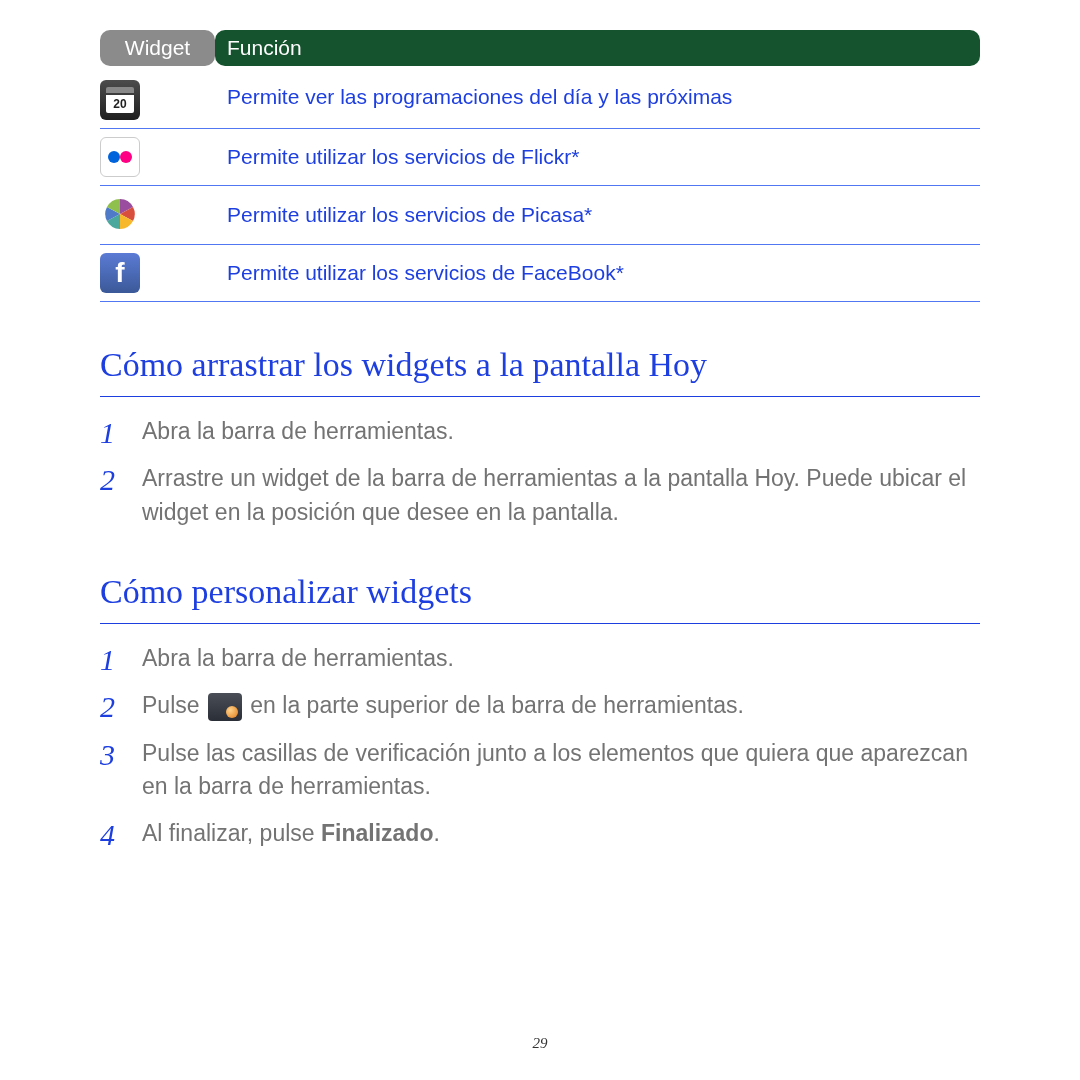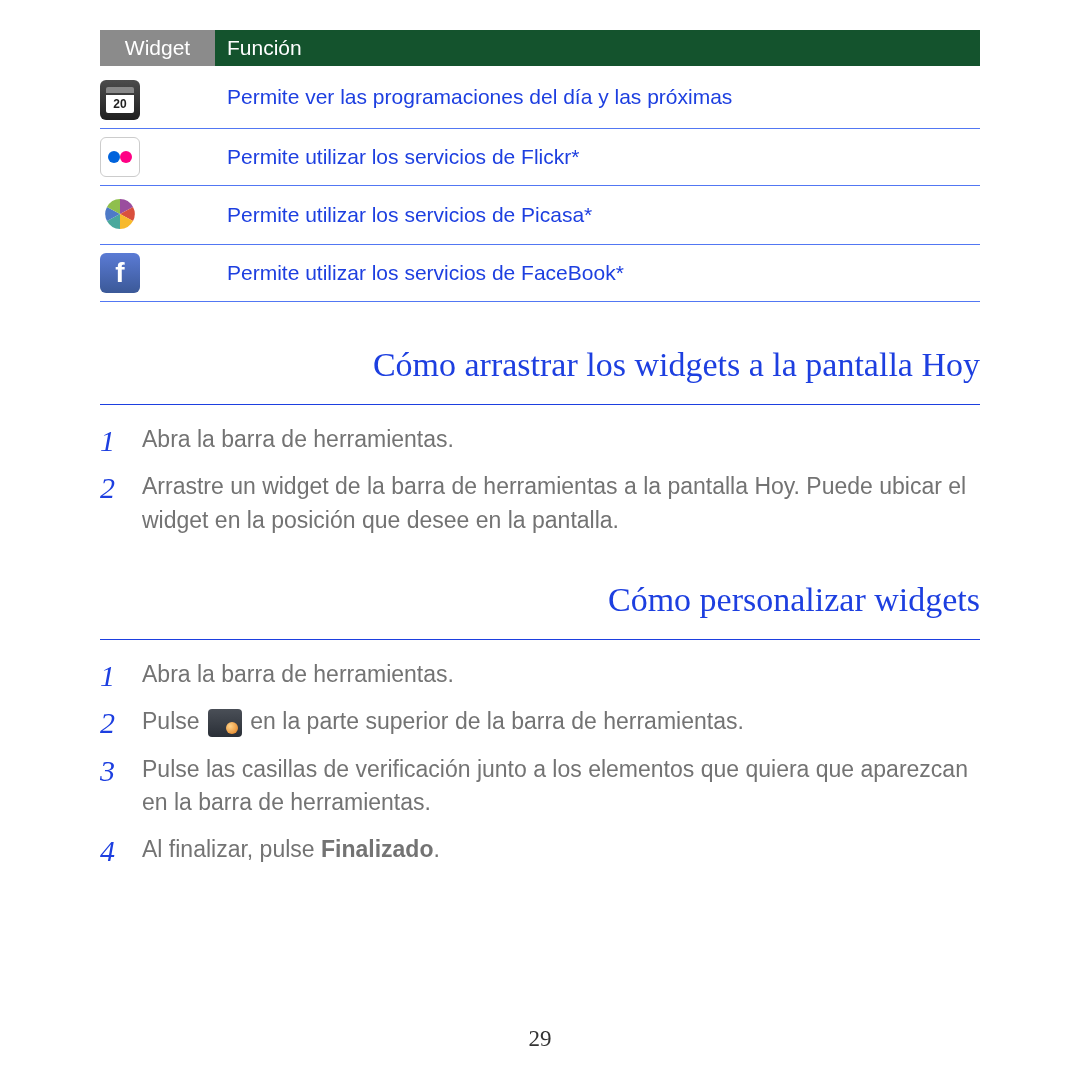--- a/index.html
+++ b/index.html
@@ -18,20 +18,21 @@
     width: 100%;
     border-collapse: collapse;
     font-size: 21px;
   }
   th {
     text-align: left;
     font-weight: normal;
     color: #fff;
     padding: 6px 12px;
     font-size: 21px;
+    border-radius: 10px;
   }
   th.widget-col { background: #8b8b8b; width: 115px; text-align: center; }
   th.func-col   { background: #14532d; }
   td {
     padding: 10px 12px;
     border-bottom: 1px solid #5277f3;
     color: #1d3fe0;
     vertical-align: middle;
     font-size: 21px;
   }
@@ -48,24 +49,23 @@
     width: 40px;
     height: 40px;
     border-radius: 6px;
   }
   h2.section {
     font-family: Georgia, 'Times New Roman', serif;
     font-weight: normal;
     color: #1d3fe0;
     font-size: 34px;
     border-bottom: 1px solid #1d3fe0;
-    padding-bottom: 20px;
+    padding-bottom: 12px;
     margin-top: 44px;
     margin-bottom: 18px;
-    text-align: right;
   }
   ol.steps {
     list-style: none;
     counter-reset: step;
     padding-left: 0;
   }
   ol.steps > li {
     counter-increment: step;
     position: relative;
     padding-left: 42px;
@@ -104,21 +104,22 @@
     border-radius:50%;
     background: radial-gradient(circle at 35% 35%, #ffd38a, #e07b1a);
   }
   .bold { font-weight: bold; }
   .pagenum {
     position: absolute;
     bottom: 28px;
     left: 0; right: 0;
     text-align: center;
     font-family: Georgia, serif;
-    font-size: 23px;
+    font-style: italic;
+    font-size: 15px;
     color: #333;
   }
   
   .ic-calendar{background:linear-gradient(#4c4c4c,#1f1f1f);color:#fff;font-size:11px;font-weight:bold;flex-direction:column;line-height:1;}
   .ic-calendar .bar{width:28px;height:6px;background:#888;border-radius:2px 2px 0 0;margin-bottom:2px;}
   .ic-calendar .day{background:#fff;color:#222;width:28px;height:18px;border-radius:0 0 2px 2px;display:flex;align-items:center;justify-content:center;font-size:12px;}
   .ic-flickr{background:#fff;border:1px solid #ccc;}
   .ic-picasa{background:#fff;}
   .ic-fb{background:linear-gradient(#5b7bd5,#3b5998);color:#fff;font-family:Arial;font-weight:bold;font-size:28px;}
   .ic-short{background:linear-gradient(#eee,#ccc);border:1px solid #aaa;}

